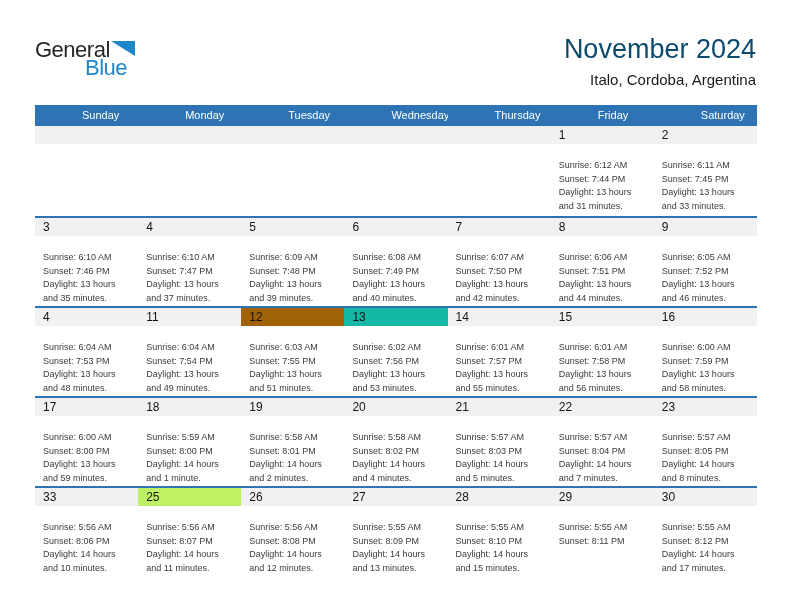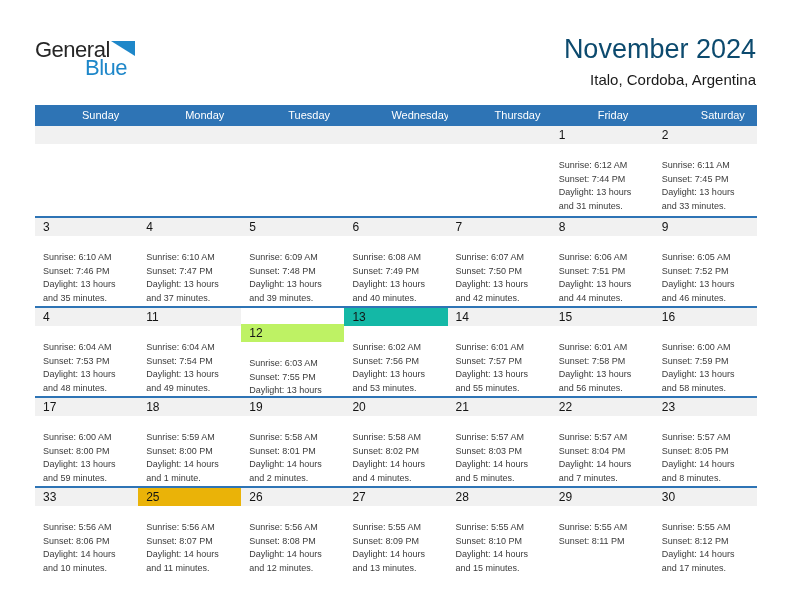--- a/index.html
+++ b/index.html
@@ -195,21 +195,21 @@
           </div>
           <div class="day-cell">
             <div class="day-num" style="background: rgb(241, 241, 241);">11</div>
             <div class="day-body">
               <div>Sunrise: 6:04 AM</div>
               <div>Sunset: 7:54 PM</div>
               <div>Daylight: 13 hours and 49 minutes.</div>
             </div>
           </div>
           <div class="day-cell">
-            <div class="day-num" style="background: #bef264; margin-top: 16px;">12</div>
+            <div class="day-num" style="background: #a16207;">12</div>
             <div class="day-body">
               <div>Sunrise: 6:03 AM</div>
               <div>Sunset: 7:55 PM</div>
               <div>Daylight: 13 hours and 51 minutes.</div>
             </div>
           </div>
           <div class="day-cell">
             <div class="day-num" style="background: #14b8a6;">13</div>
             <div class="day-body">
               <div>Sunrise: 6:02 AM</div>
@@ -303,21 +303,21 @@
         <div class="week-row" style="border-top-color: rgb(46, 116, 181);">
           <div class="day-cell">
             <div class="day-num" style="background: rgb(241, 241, 241);">33</div>
             <div class="day-body">
               <div>Sunrise: 5:56 AM</div>
               <div>Sunset: 8:06 PM</div>
               <div>Daylight: 14 hours and 10 minutes.</div>
             </div>
           </div>
           <div class="day-cell">
-            <div class="day-num" style="background: #eab308;">25</div>
+            <div class="day-num" style="background: #bef264;">25</div>
             <div class="day-body">
               <div>Sunrise: 5:56 AM</div>
               <div>Sunset: 8:07 PM</div>
               <div>Daylight: 14 hours and 11 minutes.</div>
             </div>
           </div>
           <div class="day-cell">
             <div class="day-num" style="background: rgb(241, 241, 241);">26</div>
             <div class="day-body">
               <div>Sunrise: 5:56 AM</div>

